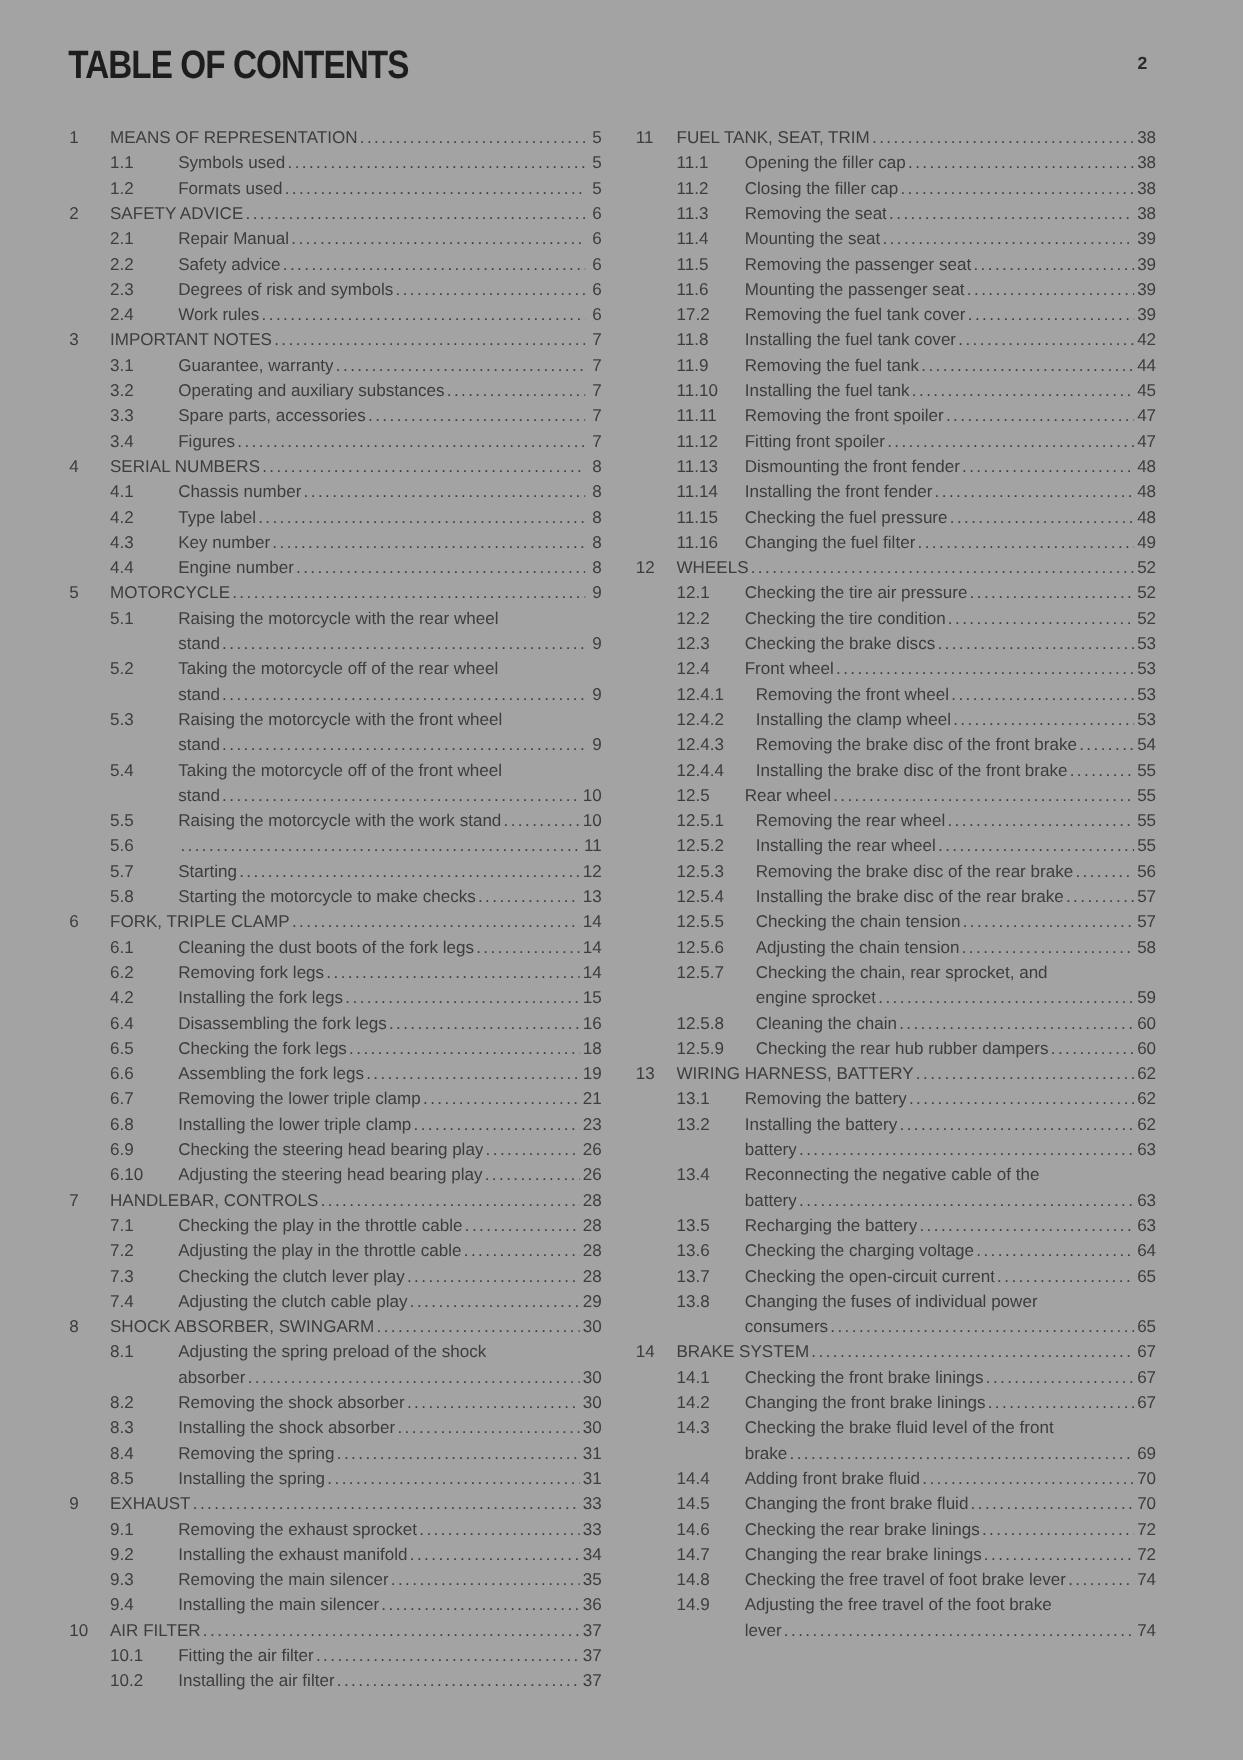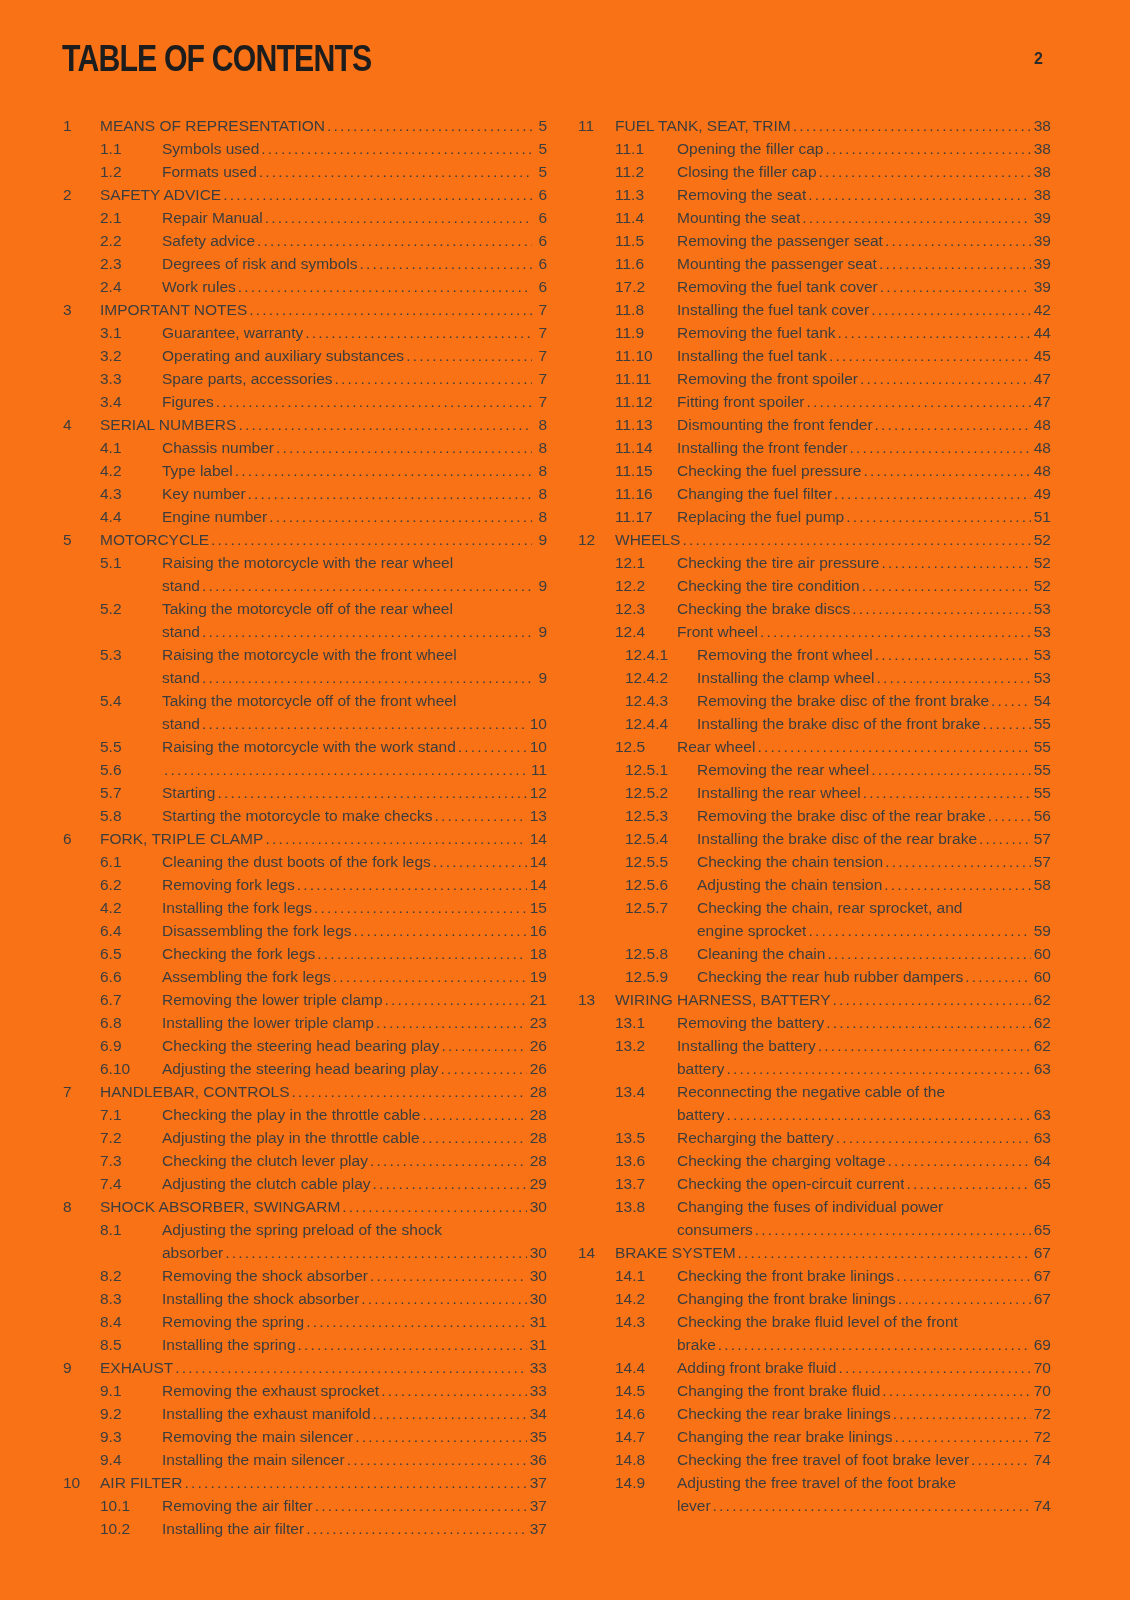--- a/index.html
+++ b/index.html
@@ -5,21 +5,21 @@
   html, body { margin:0; padding:0; }
   body {
     width:1130px; height:1600px;
     background:#ffffff;
     font-family:"Liberation Sans", sans-serif;
     position:relative;
     overflow:hidden;
   }
   .page {
     position:absolute; inset:0;
-    background:#f97316;
+    background:#a3a3a3;
     color:#3d3d3d;
   }
   .doc-title {
     position:absolute; left:62px; top:38px; margin:0;
     font-size:36px; font-weight:bold; color:#1d1d1d;
     letter-spacing:-1px; white-space:nowrap;
     transform:scaleX(0.84); transform-origin:left top;
   }
   .pagenum {
     position:absolute; top:50px; left:1003px; width:40px;
@@ -28,21 +28,21 @@
   .col {
     position:absolute; top:114px;
     font-size:15.5px; line-height:23px; color:#3d3d3d;
   }
   .col-left  { left:63px;  width:484px; }
   .col-right { left:578px; width:473px; }
   .row { display:flex; align-items:baseline; height:23px; }
   .num { flex:0 0 auto; }
   .l1 .num { width:37px; }
   .l2 .num { margin-left:37px; width:62px; }
-  .l3 .num { margin-left:47px; width:72px; }
+  .l3 .num { margin-left:37px; width:72px; }
   .t { white-space:nowrap; flex:0 0 auto; overflow:hidden; }
   .dots {
     flex:1 1 0; min-width:0; overflow:hidden; white-space:nowrap;
     margin:0 3px 0 2px; letter-spacing:2.2px;
   }
   .dots::after { content:"........................................................................................................................................................................................"; }
   .pg { flex:0 0 auto; min-width:12px; text-align:right; }
 </style>
 </head>
 <body>
@@ -395,21 +395,21 @@
         <span class="pg">36</span>
       </div>
       <div class="row l1">
         <span class="num">10</span>
         <span class="t">AIR FILTER</span>
         <span class="dots"></span>
         <span class="pg">37</span>
       </div>
       <div class="row l2">
         <span class="num">10.1</span>
-        <span class="t">Removing the air filter</span>
+        <span class="t">Fitting the air filter</span>
         <span class="dots"></span>
         <span class="pg">37</span>
       </div>
       <div class="row l2">
         <span class="num">10.2</span>
         <span class="t">Installing the air filter</span>
         <span class="dots"></span>
         <span class="pg">37</span>
       </div>
     </div>
@@ -508,26 +508,20 @@
         <span class="num">11.15</span>
         <span class="t">Checking the fuel pressure</span>
         <span class="dots"></span>
         <span class="pg">48</span>
       </div>
       <div class="row l2">
         <span class="num">11.16</span>
         <span class="t">Changing the fuel filter</span>
         <span class="dots"></span>
         <span class="pg">49</span>
-      </div>
-      <div class="row l2">
-        <span class="num">11.17</span>
-        <span class="t">Replacing the fuel pump</span>
-        <span class="dots"></span>
-        <span class="pg">51</span>
       </div>
       <div class="row l1">
         <span class="num">12</span>
         <span class="t">WHEELS</span>
         <span class="dots"></span>
         <span class="pg">52</span>
       </div>
       <div class="row l2">
         <span class="num">12.1</span>
         <span class="t">Checking the tire air pressure</span>

